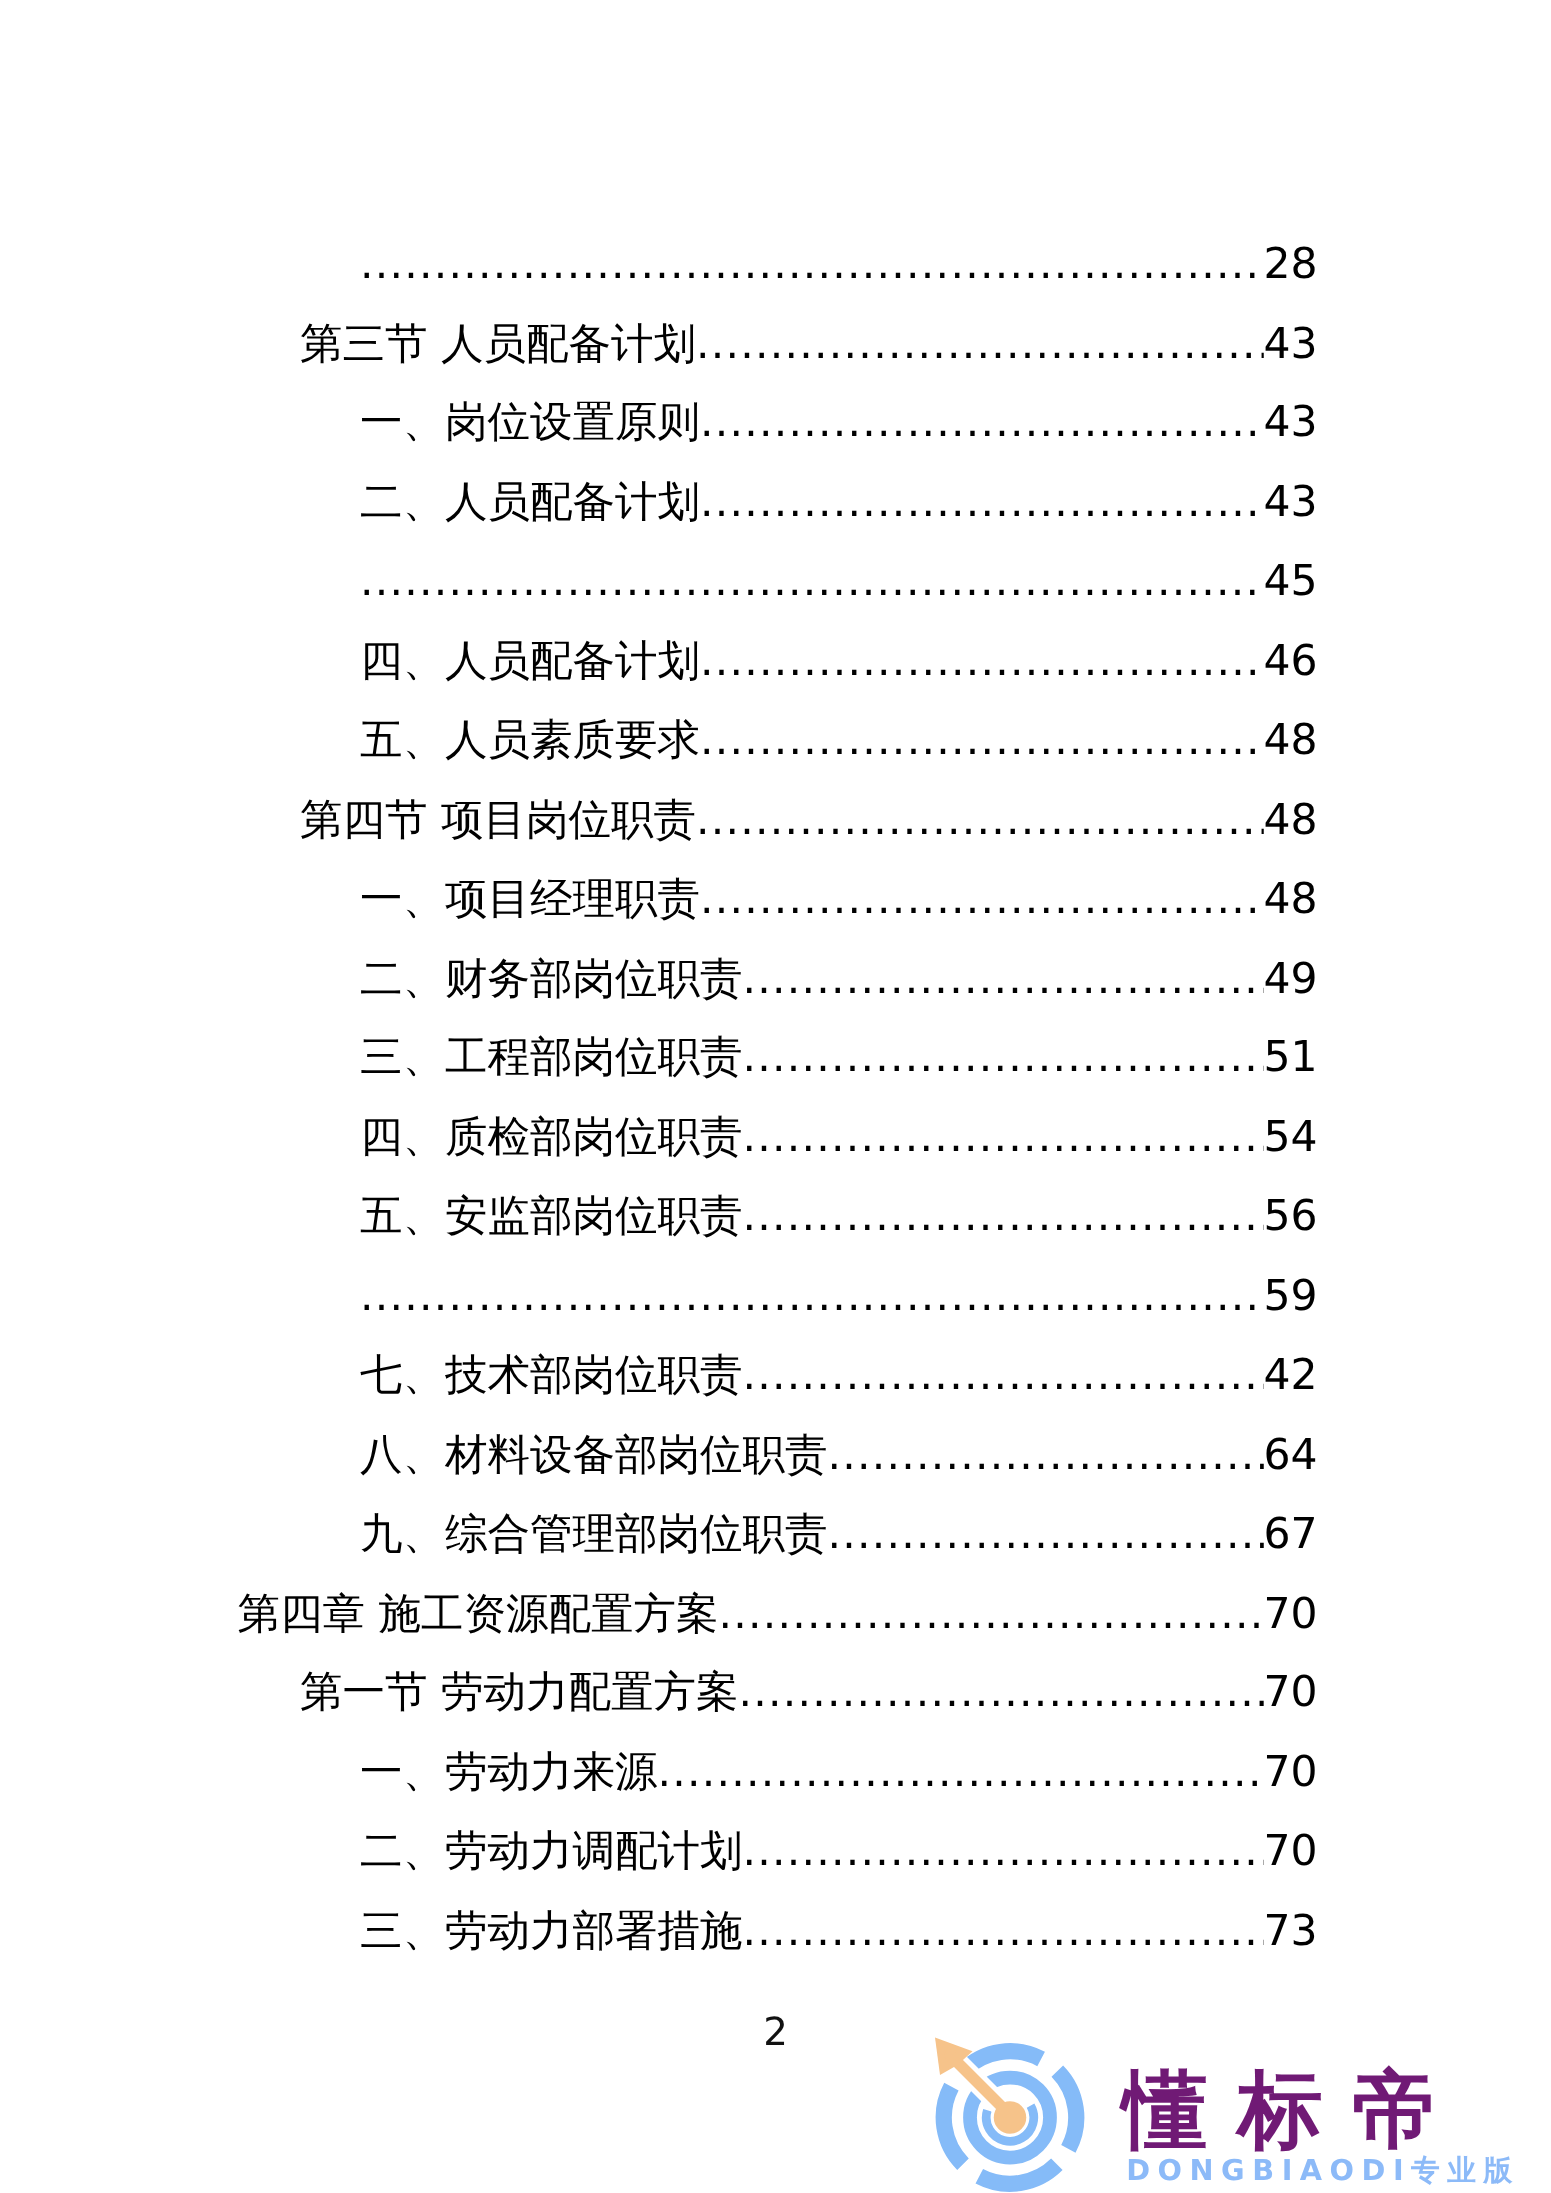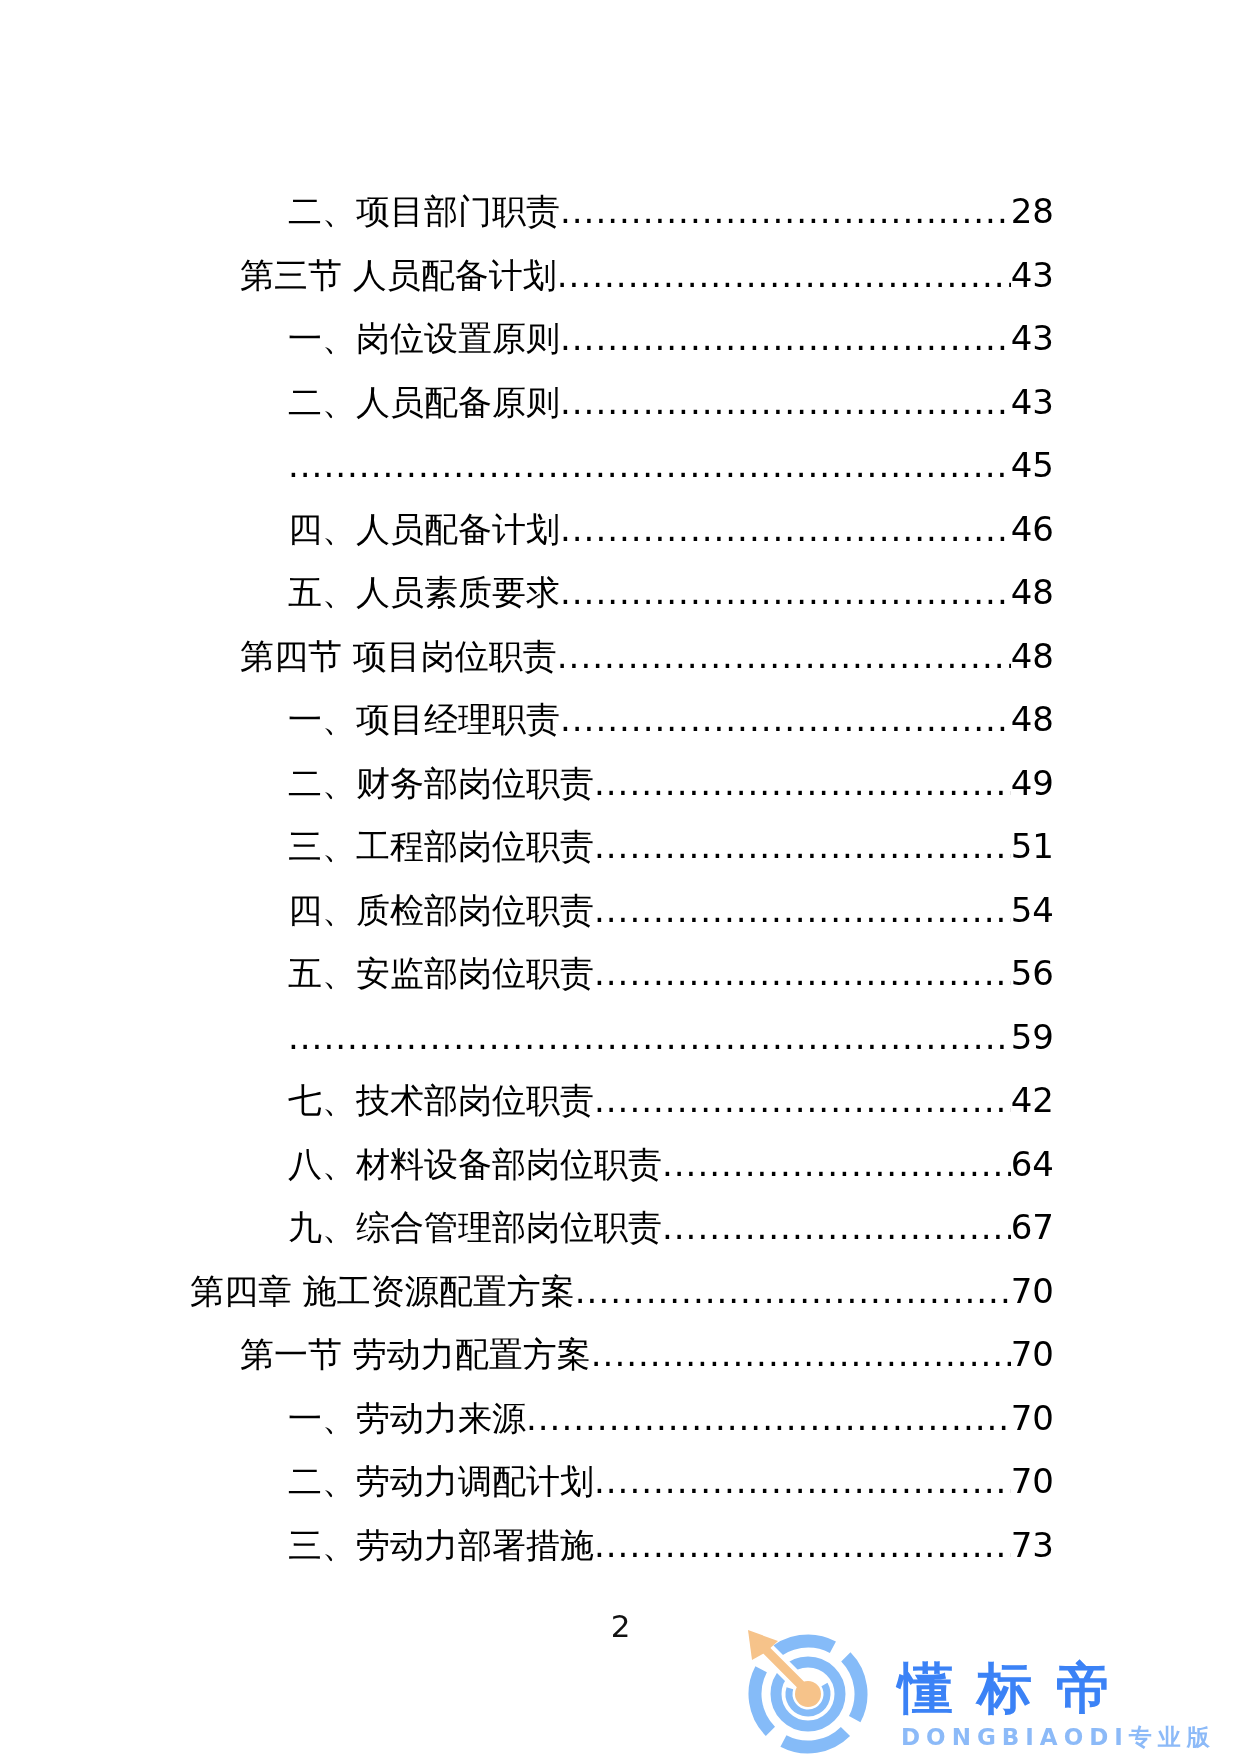--- a/index.html
+++ b/index.html
@@ -20,49 +20,48 @@
   .toc-dots{flex:1 1 auto;overflow:hidden;white-space:nowrap;letter-spacing:1px;}
   .toc-page{flex:0 0 auto;}
   
   .page-num{
     position:absolute;left:0;top:1606px;width:1241px;text-align:center;
     font-size:31px;line-height:40px;color:#111;
   }
   
   .wm-icon{position:absolute;left:742px;top:1628px;width:126px;height:126px;}
   .wm-brand{
-    position:absolute;left:898px;top:1650px;font-size:55px;line-height:77px;
-    font-weight:bold;letter-spacing:24px;color:#3b82f6;white-space:nowrap;
+    position:absolute;left:898px;top:1650px;font-size:68px;line-height:77px;
+    font-weight:bold;letter-spacing:24px;color:#701a75;white-space:nowrap;
   }
   .wm-sub{
     position:absolute;left:901px;top:1722px;font-size:23px;line-height:30px;
     font-weight:600;letter-spacing:6px;color:#8cbaf8;white-space:nowrap;
   }
 </style>
 </head>
 <body>
 
 <div class="toc" id="toc">
     <div class="toc-row lvl-item">
-      <span class="toc-label">二、项目部门职责</span>
       <span class="toc-dots">......................................................................................................................................................</span>
       <span class="toc-page">28</span>
     </div>
     <div class="toc-row lvl-section">
       <span class="toc-label">第三节 人员配备计划</span>
       <span class="toc-dots">......................................................................................................................................................</span>
       <span class="toc-page">43</span>
     </div>
     <div class="toc-row lvl-item">
       <span class="toc-label">一、岗位设置原则</span>
       <span class="toc-dots">......................................................................................................................................................</span>
       <span class="toc-page">43</span>
     </div>
     <div class="toc-row lvl-item">
-      <span class="toc-label">二、人员配备原则</span>
+      <span class="toc-label">二、人员配备计划</span>
       <span class="toc-dots">......................................................................................................................................................</span>
       <span class="toc-page">43</span>
     </div>
     <div class="toc-row lvl-item">
       <span class="toc-dots">......................................................................................................................................................</span>
       <span class="toc-page">45</span>
     </div>
     <div class="toc-row lvl-item">
       <span class="toc-label">四、人员配备计划</span>
       <span class="toc-dots">......................................................................................................................................................</span>

